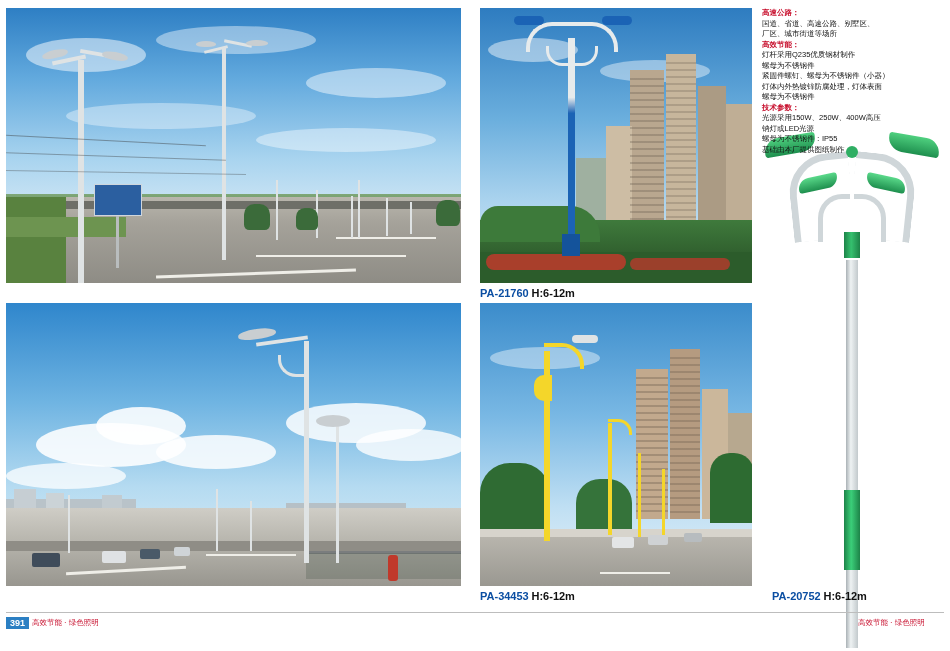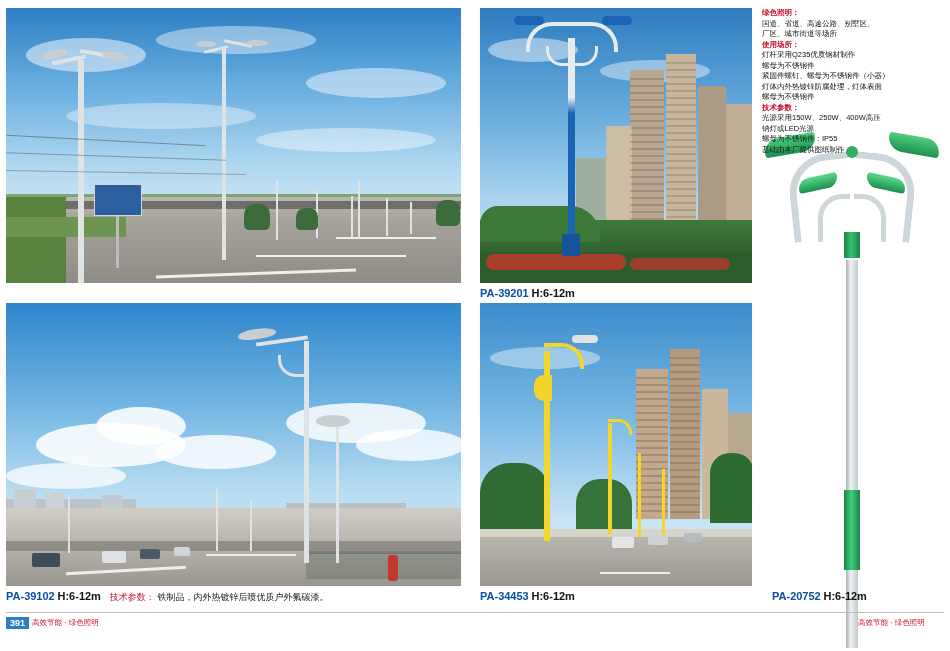--- a/index.html
+++ b/index.html
@@ -232,26 +232,20 @@
     <div style="position:absolute; left:272px; top:52px; width:30px; height:22px; border-left:3px solid #dfe3e4; border-bottom:3px solid #dfe3e4; border-radius:0 0 0 18px;"></div>
 
     <div class="pole" style="left:330px; top:122px; width:3px; height:138px;"></div>
     <div class="lamp-head" style="left:310px; top:112px; width:34px; height:12px; border-radius:50%;"></div>
 
     <div class="pole" style="left:210px; top:186px; width:2px; height:62px;"></div>
     <div class="pole" style="left:244px; top:198px; width:2px; height:50px;"></div>
     <div class="pole" style="left:62px; top:192px; width:2px; height:58px;"></div>
   </div>
 
-  <div class="caption" style="left:6px; top:590px;">
-    <span class="cap-code">PA-39102</span>
-    <span class="cap-h">H:6-12m</span>
-    <span class="cap-tech-label">技术参数：</span>
-    <span class="cap-tech-text">铁制品，内外热镀锌后喷优质户外氟碳漆。</span>
-  </div>
 
   <div class="photo" style="left:480px; top:8px; width:272px; height:275px;">
     <div class="sky" style="background:linear-gradient(to bottom,#2e7cc0 0%,#6aaedd 40%,#aad3ee 70%,#dcecf6 100%);"></div>
 
     <div class="cloud" style="left:8px; top:30px; width:90px; height:24px; opacity:.5;"></div>
     <div class="cloud" style="left:120px; top:52px; width:110px; height:22px; opacity:.45;"></div>
 
     <div class="bld" style="left:150px; top:62px; width:34px; height:170px; background:#b9a78f;"></div>
     <div class="bld" style="left:186px; top:46px; width:30px; height:186px; background:#c7b69c;"></div>
     <div class="bld" style="left:218px; top:78px; width:28px; height:154px; background:#ab9b84;"></div>
@@ -276,21 +270,21 @@
     <div class="lamp-head" style="left:34px; top:8px; width:30px; height:9px; background:#1b63b5; border-radius:6px;"></div>
     <div class="lamp-head" style="left:122px; top:8px; width:30px; height:9px; background:#1b63b5; border-radius:6px;"></div>
 
     <div style="position:absolute; left:66px; top:38px; width:26px; height:20px; border-bottom:3px solid #e7ebec; border-left:3px solid #e7ebec; border-radius:0 0 0 16px;"></div>
     <div style="position:absolute; left:92px; top:38px; width:26px; height:20px; border-bottom:3px solid #e7ebec; border-right:3px solid #e7ebec; border-radius:0 0 16px 0;"></div>
 
     <div style="position:absolute; left:82px; top:226px; width:18px; height:22px; background:#14539b;"></div>
   </div>
 
   <div class="caption" style="left:480px; top:287px;">
-    <span class="cap-code">PA-39201</span>
+    <span class="cap-code">PA-21760</span>
     <span class="cap-h">H:6-12m</span>
   </div>
 
   <div class="photo" style="left:480px; top:303px; width:272px; height:283px;">
     <div class="sky" style="background:linear-gradient(to bottom,#3b8ccb 0%,#79b8e4 40%,#bfdff3 72%,#eaf3f8 100%);"></div>
     <div class="cloud" style="left:10px; top:44px; width:110px; height:22px; opacity:.45;"></div>
 
     <div class="bld" style="left:156px; top:66px; width:32px; height:150px; background:#c2a98d;"></div>
     <div class="bld" style="left:190px; top:46px; width:30px; height:170px; background:#b59b80;"></div>
     <div class="bld" style="left:222px; top:86px; width:26px; height:130px; background:#cbb79b;"></div>
@@ -348,25 +342,25 @@
 
     <div style="position:absolute; left:86px; top:36px; width:12px; height:12px; background:#2fae63; border-radius:50%;"></div>
   </div>
 
   <div class="caption" style="left:772px; top:590px;">
     <span class="cap-code">PA-20752</span>
     <span class="cap-h">H:6-12m</span>
   </div>
 
   <div class="spec">
-    <div class="hd">绿色照明：</div>
+    <div class="hd">高速公路：</div>
     <div class="ln">国道、省道、高速公路、别墅区、</div>
     <div class="ln">厂区、城市街道等场所</div>
 
-    <div class="hd">使用场所：</div>
+    <div class="hd">高效节能：</div>
     <div class="ln">灯杆采用Q235优质钢材制作</div>
     <div class="ln">螺母为不锈钢件</div>
     <div class="ln">紧固件螺钉、螺母为不锈钢件（小器）</div>
     <div class="ln">灯体内外热镀锌防腐处理，灯体表面</div>
     <div class="ln">螺母为不锈钢件</div>
 
     <div class="hd">技术参数：</div>
     <div class="ln">光源采用150W、250W、400W高压</div>
     <div class="ln">钠灯或LED光源</div>
     <div class="ln">螺母为不锈钢件：IP55</div>

